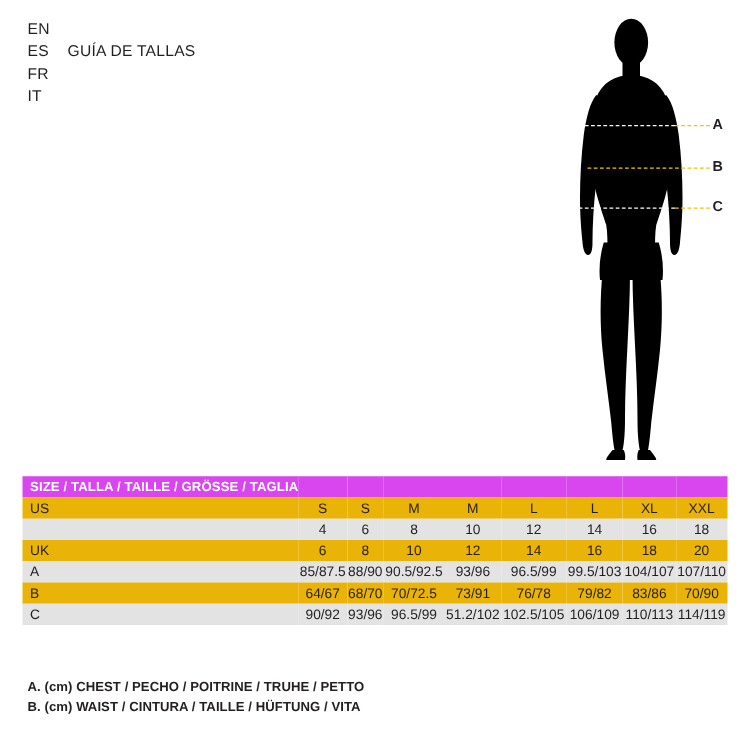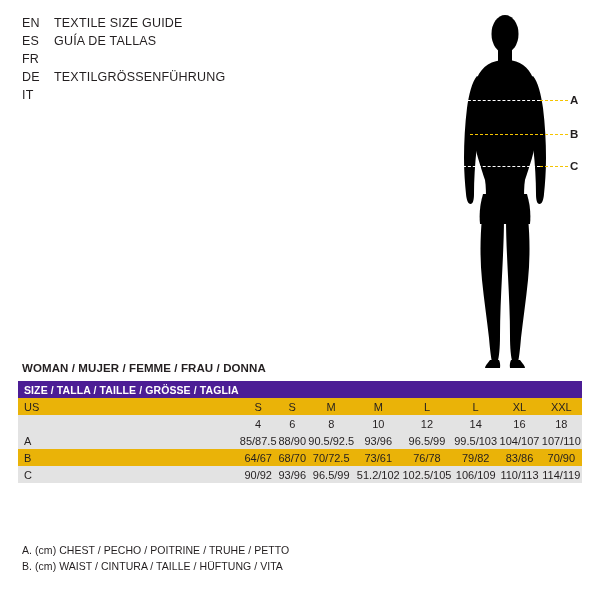--- a/index.html
+++ b/index.html
@@ -91,21 +91,21 @@
     width: 564px;
     border-collapse: collapse;
     font-size: 11px;
   }
   .table td {
     padding: 0;
     height: 17px;
     vertical-align: middle;
   }
   .row-head td {
-    background: #4c1d95;
+    background: #d946ef;
     color: #ffffff;
     font-weight: 700;
     font-size: 10.5px;
     letter-spacing: 0.1px;
     text-align: right;
   }
   .row-grey td { background: #e3e3e3; }
   .row-white td { background: #eab308; }
   .c-label {
     width: 78px;
@@ -120,47 +120,42 @@
 
   
   .notes {
     position: absolute;
     left: 22px;
     top: 542px;
     width: 430px;
   }
   .note {
     font-size: 10.5px;
-    font-weight: 400;
+    font-weight: 700;
     line-height: 16px;
     letter-spacing: 0.05px;
     color: #231f20;
     white-space: nowrap;
   }
 </style>
 </head>
 <body>
 
 <div class="page">
 
   <div class="langs">
     <div class="lang-row">
       <span class="lang-code">EN</span>
-      <span class="lang-text">TEXTILE SIZE GUIDE</span>
     </div>
     <div class="lang-row">
       <span class="lang-code">ES</span>
       <span class="lang-text">GUÍA DE TALLAS</span>
     </div>
     <div class="lang-row">
       <span class="lang-code">FR</span>
-    </div>
-    <div class="lang-row">
-      <span class="lang-code">DE</span>
-      <span class="lang-text">TEXTILGRÖSSENFÜHRUNG</span>
     </div>
     <div class="lang-row">
       <span class="lang-code">IT</span>
     </div>
   </div>
 
   <div class="figure-wrap">
     <svg class="figure-svg" width="160" height="362" viewBox="0 0 160 362">
       <g fill="#000000">
 
@@ -234,21 +229,20 @@
     <span class="measure-label" style="left:140px; top:86px;">A</span>
 
     <div class="measure-line" style="left:40px; top:126px; width:98px;"></div>
     <span class="measure-label" style="left:140px; top:120px;">B</span>
 
     <div class="measure-line white" style="left:28px; top:158px; width:82px;"></div>
     <div class="measure-line" style="left:110px; top:158px; width:28px;"></div>
     <span class="measure-label" style="left:140px; top:152px;">C</span>
   </div>
 
-  <div class="woman-title">WOMAN / MUJER / FEMME / FRAU / DONNA</div>
 
   <table class="table">
     <tbody>
       <tr class="row-head">
         <td class="c-label">SIZE / TALLA / TAILLE / GRÖSSE / TAGLIA</td>
         <td class="c-val"></td>
         <td class="c-val"></td>
         <td class="c-val"></td>
         <td class="c-val"></td>
         <td class="c-val"></td>
@@ -275,39 +269,50 @@
         <td class="c-val">4</td>
         <td class="c-val">6</td>
         <td class="c-val">8</td>
         <td class="c-val">10</td>
         <td class="c-val">12</td>
         <td class="c-val">14</td>
         <td class="c-val">16</td>
         <td class="c-val">18</td>
       </tr>
 
+      <tr class="row-white">
+        <td class="c-label">UK</td>
+        <td class="c-val">6</td>
+        <td class="c-val">8</td>
+        <td class="c-val">10</td>
+        <td class="c-val">12</td>
+        <td class="c-val">14</td>
+        <td class="c-val">16</td>
+        <td class="c-val">18</td>
+        <td class="c-val">20</td>
+      </tr>
 
       <tr class="row-grey">
         <td class="c-label">A</td>
         <td class="c-val">85/87.5</td>
         <td class="c-val">88/90</td>
         <td class="c-val">90.5/92.5</td>
         <td class="c-val">93/96</td>
         <td class="c-val">96.5/99</td>
         <td class="c-val">99.5/103</td>
         <td class="c-val">104/107</td>
         <td class="c-val">107/110</td>
       </tr>
 
       <tr class="row-white">
         <td class="c-label">B</td>
         <td class="c-val">64/67</td>
         <td class="c-val">68/70</td>
         <td class="c-val">70/72.5</td>
-        <td class="c-val">73/61</td>
+        <td class="c-val">73/91</td>
         <td class="c-val">76/78</td>
         <td class="c-val">79/82</td>
         <td class="c-val">83/86</td>
         <td class="c-val">70/90</td>
       </tr>
 
       <tr class="row-grey">
         <td class="c-label">C</td>
         <td class="c-val">90/92</td>
         <td class="c-val">93/96</td>

